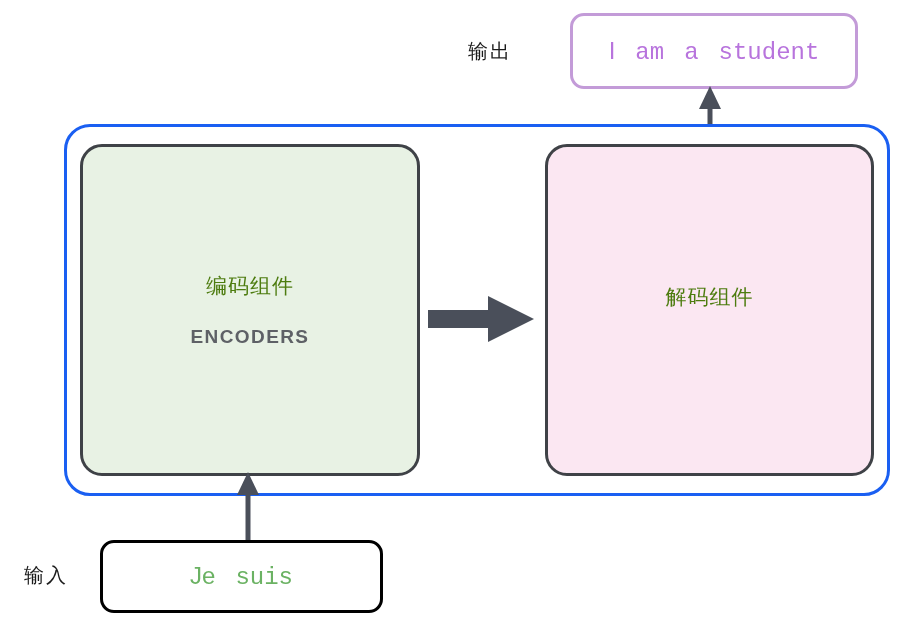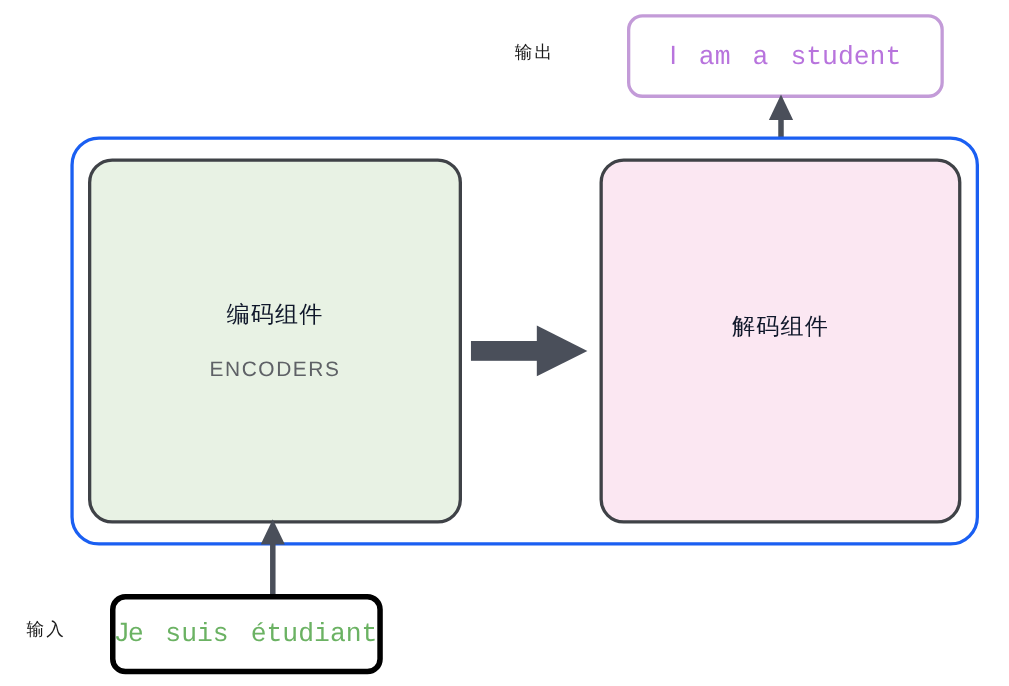--- a/index.html
+++ b/index.html
@@ -51,28 +51,28 @@
   }
   .stack.decoders {
     left: 545px;
     top: 144px;
     width: 329px;
     height: 332px;
     background: #fbe7f2;
   }
   .stack-title-cn {
     font-size: 21px;
-    color: #0f172a;
+    color: #4d7c0f;
     font-family: "DejaVu Sans", "Liberation Sans", sans-serif;
     letter-spacing: 1px;
     margin-bottom: 26px;
   }
   .stack-title-en {
     font-size: 19px;
-    font-weight: normal;
+    font-weight: bold;
     color: #5e6166;
     letter-spacing: 1.4px;
   }
 
   
   .h-arrow {
     position: absolute;
     left: 428px;
     top: 294px;
     width: 108px;
@@ -109,40 +109,40 @@
   .token-box.output {
     left: 570px;
     top: 13px;
     width: 288px;
     height: 76px;
     border: 3px solid #c39bd8;
   }
   .token-box.input {
     left: 100px;
     top: 540px;
-    width: 248px;
+    width: 283px;
     height: 73px;
-    border: 5px solid #000000;
+    border: 3px solid #000000;
   }
   .tokens {
     display: flex;
     align-items: baseline;
   }
   .token {
     font-size: 24px;
     white-space: pre;
   }
   .token-box.output .token { color: #b874dd; }
   .token-box.input  .token { color: #6bb263; }
   .token + .token { margin-left: 20px; font-family: Liberation Mono, monospace; }
 
   
   .side-label {
     position: absolute;
-    font-size: 16px;
+    font-size: 20px;
     color: #1b1b1b;
     font-family: "DejaVu Sans", "Liberation Sans", sans-serif;
     letter-spacing: 2px;
     white-space: nowrap;
   }
   .side-label.output-label { left: 468px; top: 38px; }
   .side-label.input-label  { left: 24px;  top: 562px; }
 </style>
 </head>
 <body>
@@ -191,17 +191,16 @@
       <polygon points="30,2 19,25 41,25" fill="#4a4f5a"></polygon>
     </svg>
   </div>
 
   <div class="side-label input-label">输入</div>
 
   <div class="token-box input">
     <div class="tokens">
       <span class="token">Je</span>
       <span class="token">suis</span>
-      <span class="token">étudiant</span>
     </div>
   </div>
 
 </div>
 
 </body></html>

